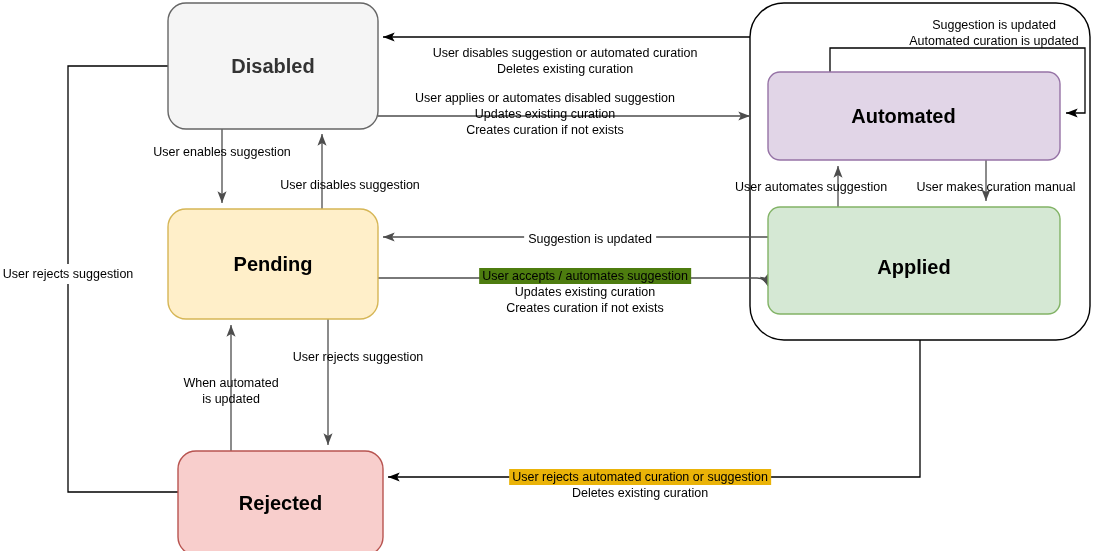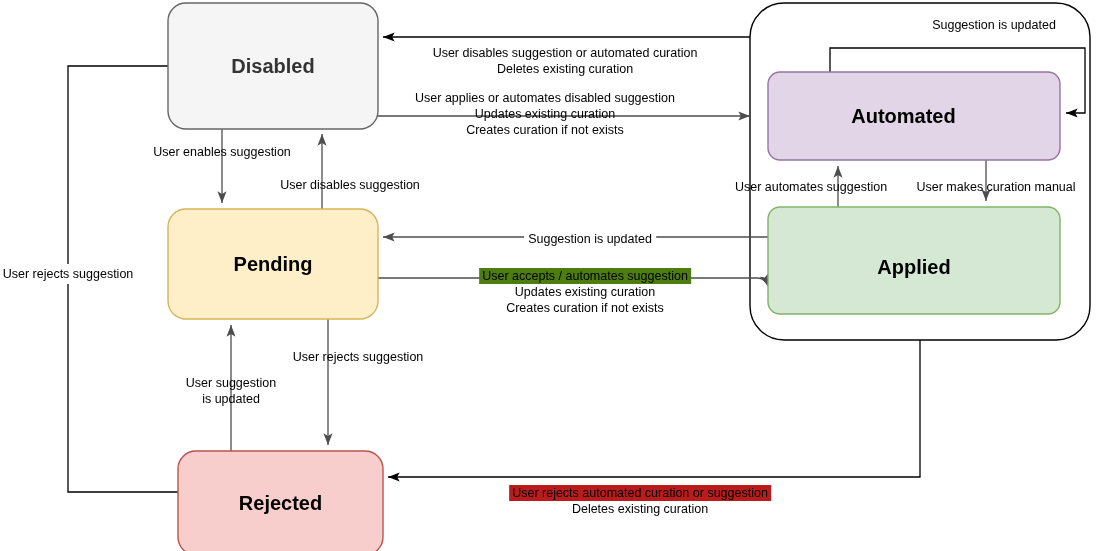--- a/index.html
+++ b/index.html
@@ -121,31 +121,32 @@
 <div class="edge-label" style="left:811px;top:179px;transform:translateX(-50%);">
   <span>User automates suggestion</span>
 </div>
 
 <div class="edge-label" style="left:996px;top:179px;transform:translateX(-50%);">
   <span>User makes curation manual</span>
 </div>
 
 <div class="edge-label" style="left:994px;top:17px;transform:translateX(-50%);">
   <span>Suggestion is updated</span>
+  <span>Automated curation is updated</span>
 </div>
 
 <div class="edge-label" style="left:358px;top:349px;transform:translateX(-50%);">
   <span>User rejects suggestion</span>
 </div>
 
 <div class="edge-label" style="left:231px;top:375px;transform:translateX(-50%);">
-  <span>User suggestion</span>
+  <span>When automated</span>
   <span>is updated</span>
 </div>
 
 <div class="edge-label" style="left:68px;top:264px;transform:translateX(-50%);background:#ffffff;padding:2px 2px;">
   <span>User rejects suggestion</span>
 </div>
 
 <div class="edge-label" style="left:640px;top:469px;transform:translateX(-50%);">
-  <span style="background:#b91c1c;padding:0 3px;margin-top:16px;">User rejects automated curation or suggestion</span>
+  <span style="background:#eab308;padding:0 3px;">User rejects automated curation or suggestion</span>
   <span>Deletes existing curation</span>
 </div>
 
 </body></html>

